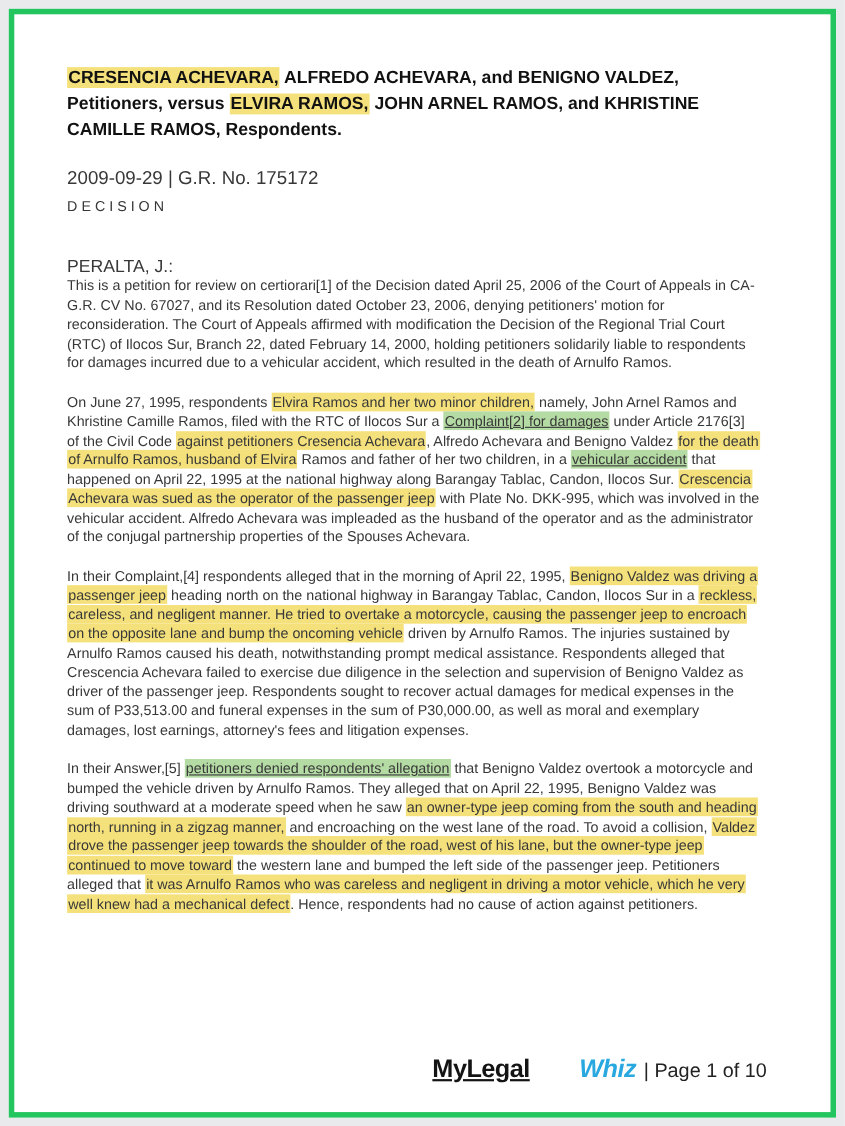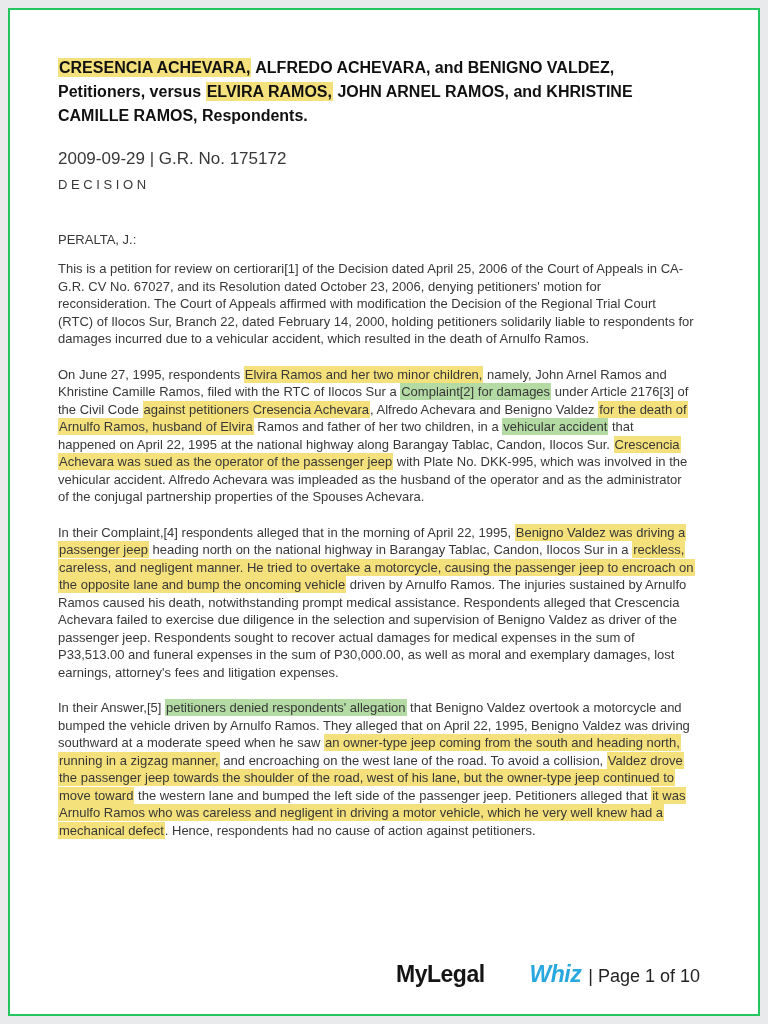--- a/index.html
+++ b/index.html
@@ -13,21 +13,21 @@
     background:#e9eaec;
     font-family:"Liberation Sans","DejaVu Sans",sans-serif;
     color:#383838;
   }
   .page{
     position:relative;
     width:752px;
     height:1008px;
     margin:8px auto;
     background:#ffffff;
-    border:2px solid #22c55e;
+    border:5px solid #22c55e;
     padding:46px 64px 0 48px;
     overflow:hidden;
   }
   .doc-title{
     font-size:16px;
     font-weight:bold;
     color:#111111;
     line-height:24px;
     margin-bottom:22px;
   }
@@ -35,47 +35,48 @@
     font-size:17px;
     line-height:17px;
     margin-bottom:9px;
   }
   .decision{
     font-size:13px;
     line-height:17px;
     margin-bottom:38px;
   }
   .ponente{
-    font-size:13px;
+    font-size:16px;
     line-height:17px;
-    margin-bottom:12px;
+    margin-bottom:0;
   }
   .para{
     font-size:13px;
     line-height:17.5px;
     margin-bottom:18px;
   }
   .hl{
     padding:1px 1px;
     box-decoration-break:clone;
     -webkit-box-decoration-break:clone;
   }
   .hl-yellow{background:var(--hl-yellow);}
-  .hl-green{background:var(--hl-green);}
+  .hl-green{background:var(--hl-green);text-decoration:underline;}
   .footer{
     position:absolute;
     right:58px;
     bottom:26px;
     white-space:nowrap;
   }
   .logo-dark{
     font-size:23px;
     font-weight:bold;
     color:#141414;
     letter-spacing:-0.5px;
+    text-decoration:underline;
   }
   .logo-blue{
     font-size:23px;
     font-weight:bold;
     font-style:italic;
     color:var(--logo-blue);
     letter-spacing:-0.5px;
     margin-left:45px;
   }
   .page-label{

